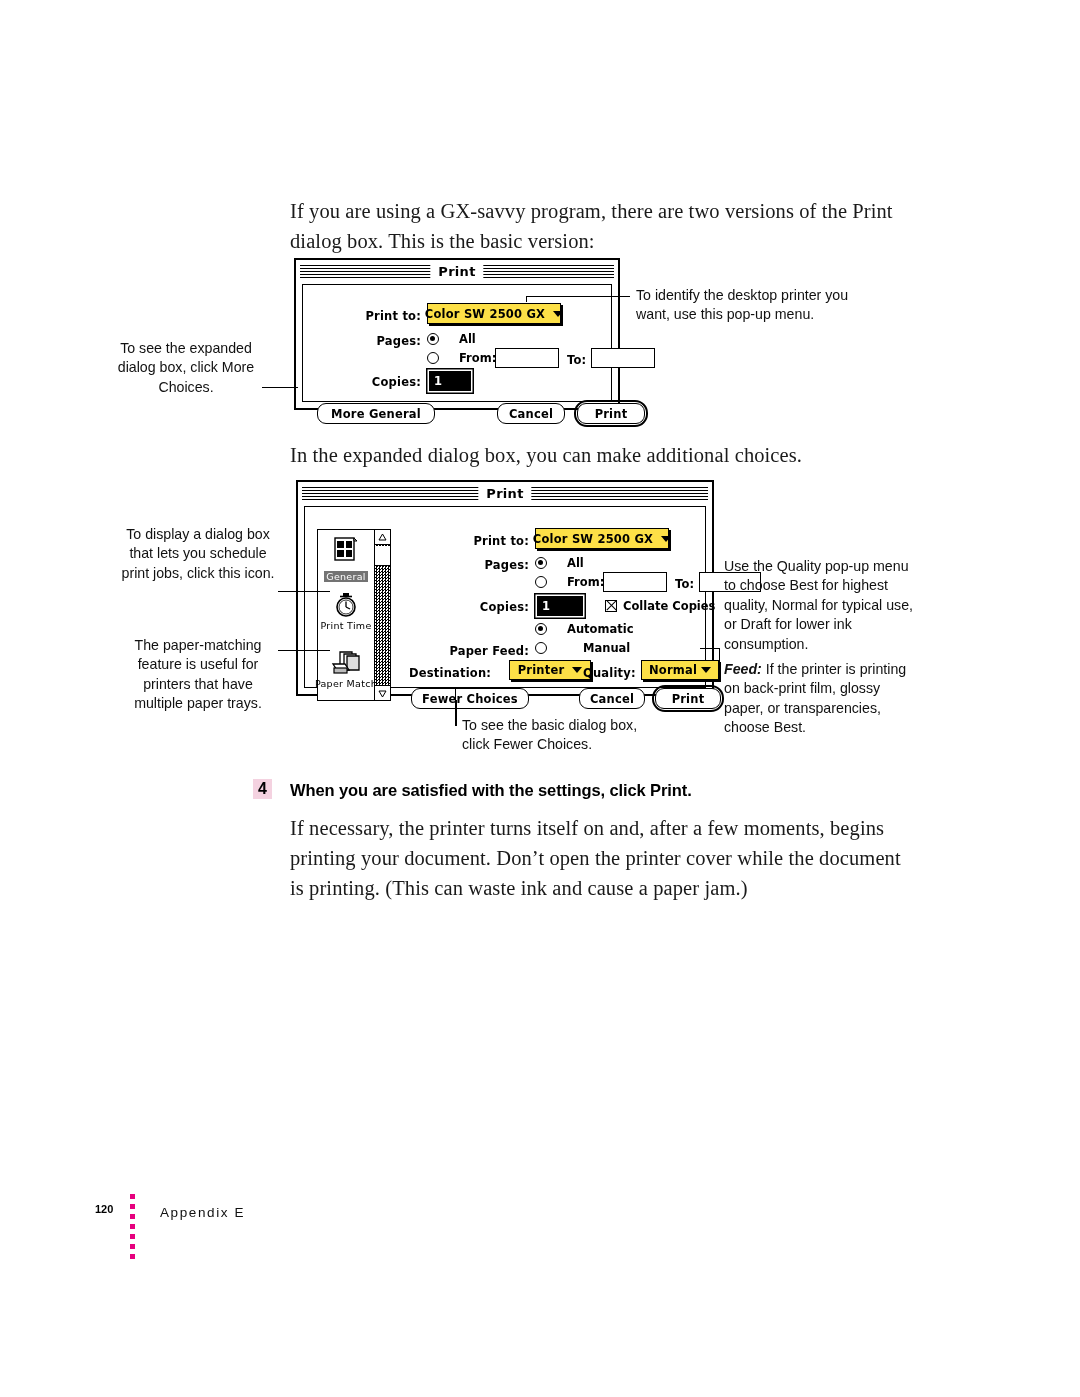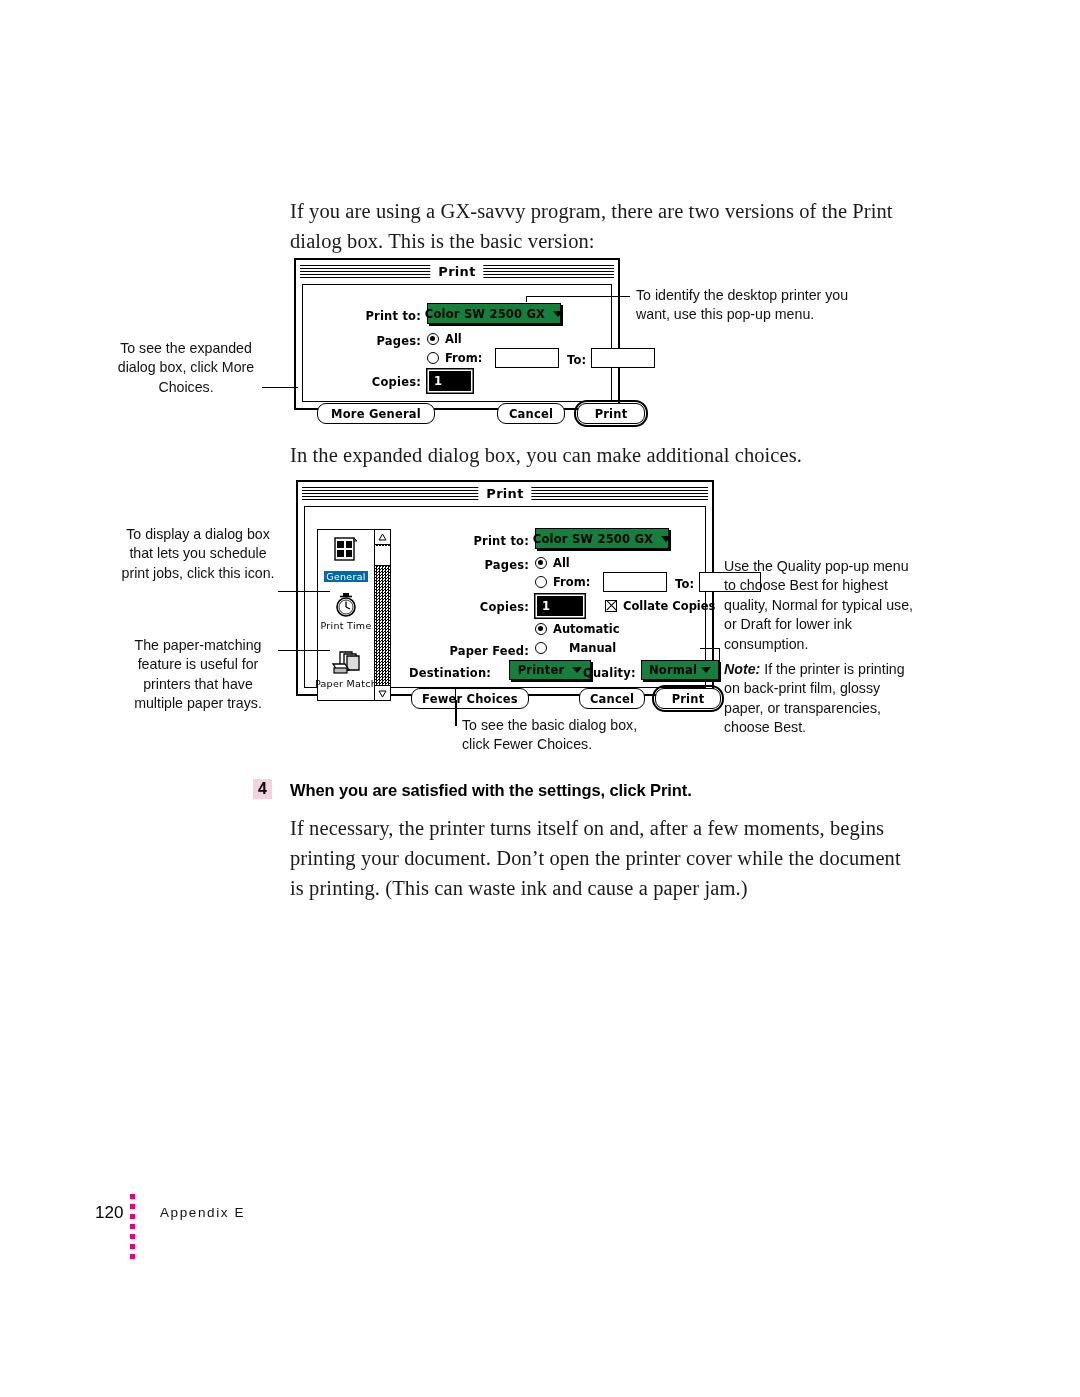--- a/index.html
+++ b/index.html
@@ -81,21 +81,21 @@
     letter-spacing:0.2px;
     white-space:nowrap;
     color:#000;
   }
   .fld-label.r { text-align:right; }
 
   
   .popup {
     position:absolute;
     border:1.5px solid #000;
-    background:#15803d;
+    background:#fde047;
     display:flex; align-items:center; justify-content:center;
     box-shadow:2px 2px 0 #000;
   }
   .popup .pv {
     font-family:"DejaVu Sans", sans-serif;
     font-weight:bold;
     font-size:11.5px;
     letter-spacing:0.2px;
     white-space:nowrap;
   }
@@ -128,21 +128,21 @@
   .radio { position:absolute; display:flex; align-items:center; }
   .radio .dot {
     width:12px;height:12px;border:1.5px solid #000;border-radius:50%;
     background:#fff; position:relative; flex:0 0 auto;
   }
   .radio.on .dot::after {
     content:""; position:absolute; left:2px; top:2px;
     width:5px;height:5px;border-radius:50%;background:#000;
   }
   .radio .rl {
-    margin-left:6px;
+    margin-left:20px;
     font-family:"DejaVu Sans", sans-serif;
     font-weight:bold; font-size:11.5px; white-space:nowrap;
   }
 
   
   .chk { position:absolute; display:flex; align-items:center; }
   .chk .bx {
     width:12px;height:12px;border:1.5px solid #000;background:#fff;
     position:relative; flex:0 0 auto;
   }
@@ -201,21 +201,21 @@
     position:absolute; left:0; width:calc(100% - 16px);
     display:flex; flex-direction:column; align-items:center;
   }
   .ic-cell .cap {
     font-family:"DejaVu Sans", sans-serif;
     font-size:9.5px;
     letter-spacing:0.3px;
     margin-top:2px;
     white-space:nowrap;
   }
-  .ic-cell.selected .cap { background:#0369a1; color:#fff; padding:0 2px;margin-top:9px; }
+  .ic-cell.selected .cap { background:#737373; color:#fff; padding:0 2px;margin-top:9px; }
 
   
   .step-num {
     position:absolute;
     font-family:"Liberation Sans", sans-serif;
     font-weight:bold;
     font-size:16px;
     text-align:center;
     padding:1px 5px;
   }
@@ -225,21 +225,21 @@
     font-weight:bold;
     font-size:16.5px;
     letter-spacing:-0.1px;
     white-space:nowrap;
   }
 
   
   .pg-num {
     position:absolute;
     font-family:"Liberation Sans", sans-serif;
-    font-weight:normal; font-size:17px;
+    font-weight:bold; font-size:11px;
   }
   .dotcol { position:absolute; display:flex; flex-direction:column; gap:5px; }
   .dotcol i { display:block; width:5px; height:5px; }
   .ftr-txt {
     position:absolute;
     font-family:"Liberation Sans", sans-serif;
     font-size:13.5px;
     letter-spacing:1.6px;
     color:#111;
   }
@@ -446,21 +446,21 @@
 <div class="rule-h" style="left:455px; top:700px; width:2px; height:26px;"></div>
 <div class="rule-v" style="left:455px; top:688px; height:32px;"></div>
 
 <div class="callout left" style="left:120px; top:525px; width:156px;">To display a dialog box that lets you schedule print jobs, click this icon.</div>
 
 <div class="callout left" style="left:120px; top:636px; width:156px;">The paper-matching feature is useful for printers that have multiple paper trays.</div>
 
 <div class="callout right" style="left:724px; top:557px; width:192px;">Use the Quality pop-up menu to choose Best for highest quality, Normal for typical use, or Draft for lower ink consumption.</div>
 
 <div class="callout right" style="left:724px; top:660px; width:192px;">
-  <span class="nb">Note:</span> 
+  <span class="nb">Feed:</span> 
   <span>If the printer is printing on back-print film, glossy paper, or transparencies, choose Best.</span>
 </div>
 
 <div class="callout right" style="left:462px; top:716px; width:180px;">To see the basic dialog box, click Fewer Choices.</div>
 
 <div class="step-num" style="left: 253px; top: 779px; background: rgb(244, 210, 224);">4</div>
 <div class="step-txt" style="left:290px; top:781px;">When you are satisfied with the settings, click Print.</div>
 
 <div class="body-par" style="left:290px; top:813px; width:612px;">If necessary, the printer turns itself on and, after a few moments, begins printing your document. Don’t open the printer cover while the document is printing. (This can waste ink and cause a paper jam.)</div>
 

